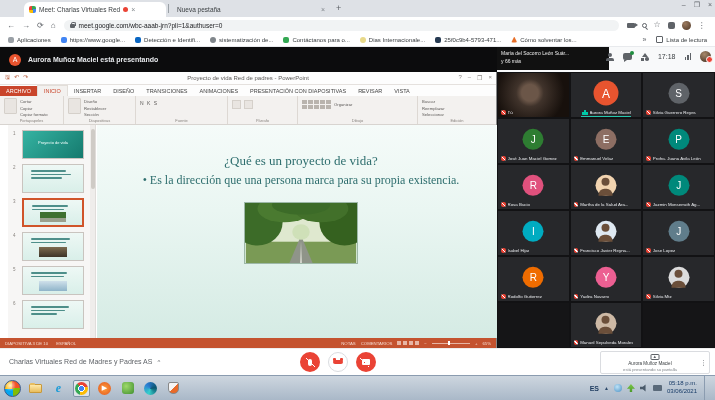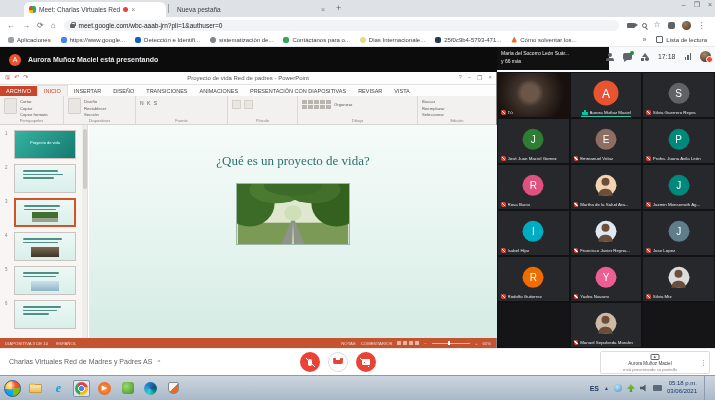--- a/index.html
+++ b/index.html
@@ -82,21 +82,21 @@
   .rgroup { position:relative; height:100%; border-right:1px solid #ddd8d3; padding:2px 4px 8px 4px; display:flex; gap:3px; align-items:flex-start; }
   .rgroup-label { position:absolute; left:0; right:0; bottom:1px; text-align:center; font-size:4px; color:#8a8580; }
   .bigbtn { width:13px; height:16px; background:#e9e5e1; border:1px solid #d5d0ca; border-radius:1px; }
   .rstack { display:flex; flex-direction:column; gap:1.5px; font-size:4.2px; color:#5d5a58; padding-top:1px; }
   .rstack span { white-space:nowrap; }
   .fontrow { font-size:5px; color:#5d5a58; letter-spacing:1px; padding-top:2px; }
   .shapes { display:grid; grid-template-columns:repeat(5,5px); grid-auto-rows:4px; gap:1px; padding-top:2px; }
   .shapes i { background:#b9b4ae; display:block; }
   .minibox { width:9px; height:9px; background:#e9e5e1; border:1px solid #d5d0ca; margin-top:2px; }
 
-  .ppt-body { position:absolute; left:0; top:53px; width:100%; height:213px; }
+  .ppt-body { position:absolute; left:8px; top:53px; width:100%; height:213px; }
   .thumbs { position:absolute; left:0; top:0; width:88px; height:213px; background:#f7f6f5; border-right:1px solid #e0ddda; overflow:hidden; }
   .thumb-row { position:relative; margin:5px 10px 0 14px; }
   .thumb-num { position:absolute; left:-9px; top:1px; font-size:4.5px; color:#8a8580; }
   .thumb { width:62px; height:29px; border:1px solid #c9c4bf; background:linear-gradient(#eef8f5,#d9efe9); position:relative; overflow:hidden; }
   .thumb.sel { border:2px solid #d0542a; }
   .thumb.dark { background:linear-gradient(135deg,#35b3a2,#157a6e); }
   .t-title { position:absolute; left:0; right:0; top:9px; text-align:center; color:#f2fffc; font-size:4px; }
   .t-lines { position:absolute; left:8px; right:8px; top:5px; }
   .t-lines i { display:block; height:1.5px; background:#4e8f8a; margin-bottom:2px; border-radius:1px; }
   .t-img { position:absolute; left:16px; right:16px; bottom:3px; height:10px; }
@@ -435,20 +435,21 @@
               </span>
             </div>
         </div>
         <div class="scrollbar-v">
             <span class="scroll-knob"></span>
           </div>
       </div>
 
       <div class="slide-area">
         <div class="slide-title">¿Qué es un proyecto de vida?</div>
+        <div class="slide-body">• Es la dirección  que una persona marca para su propia existencia.</div>
         <svg class="slide-img" viewBox="0 0 114 62" xmlns="http://www.w3.org/2000/svg">
           <rect x="0" y="0" width="114" height="62" fill="#dfe8cf"></rect>
           <rect x="0" y="40" width="114" height="22" fill="#7a9a55"></rect>
           <polygon points="45,62 69,62 58,36 56,36" fill="#8f9489"></polygon>
           <polygon points="56.3,62 57.7,62 57,40" fill="#f2f2ea"></polygon>
           <ellipse cx="12" cy="20" rx="26" ry="24" fill="#3c6b28"></ellipse>
           <ellipse cx="102" cy="20" rx="26" ry="24" fill="#35611f"></ellipse>
           <ellipse cx="40" cy="6" rx="28" ry="14" fill="#4a7a30"></ellipse>
           <ellipse cx="78" cy="6" rx="28" ry="14" fill="#42702a"></ellipse>
           <ellipse cx="57" cy="2" rx="30" ry="10" fill="#3c6b28"></ellipse>

